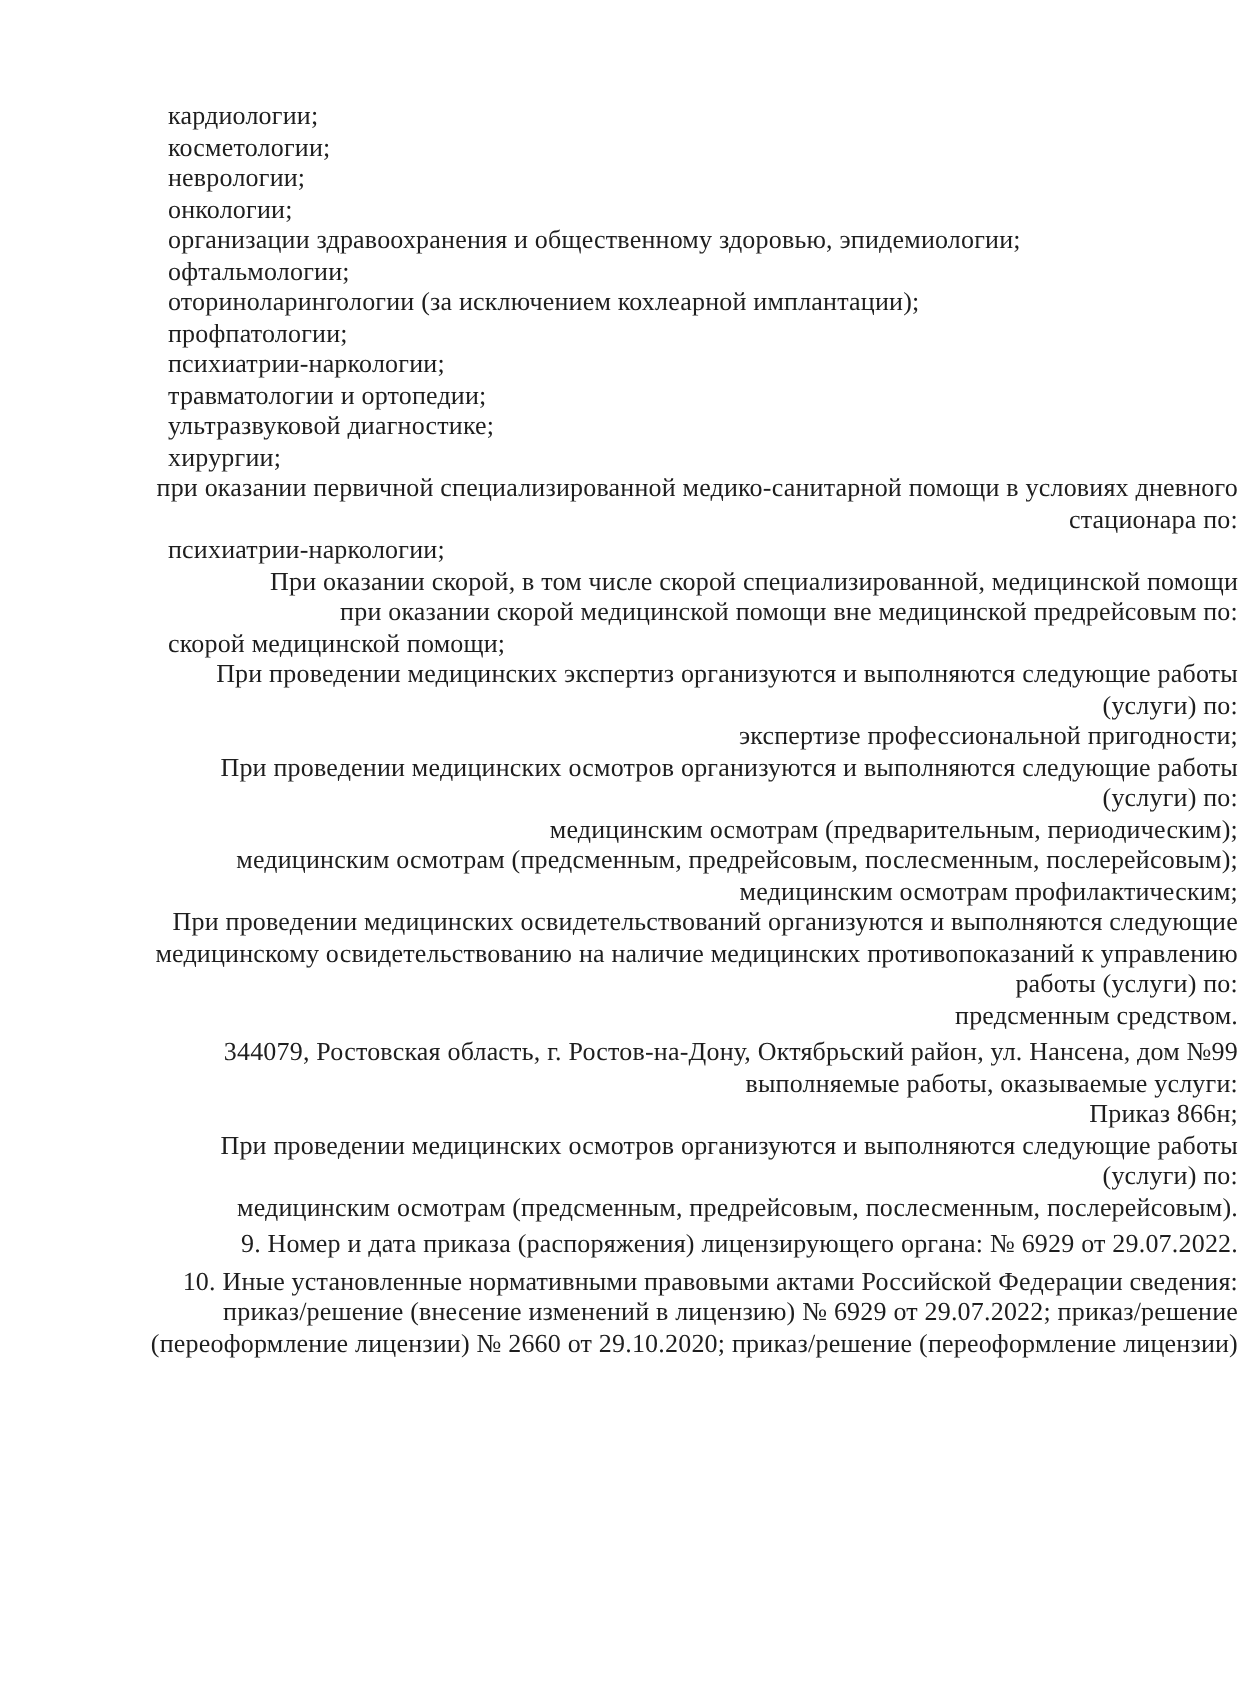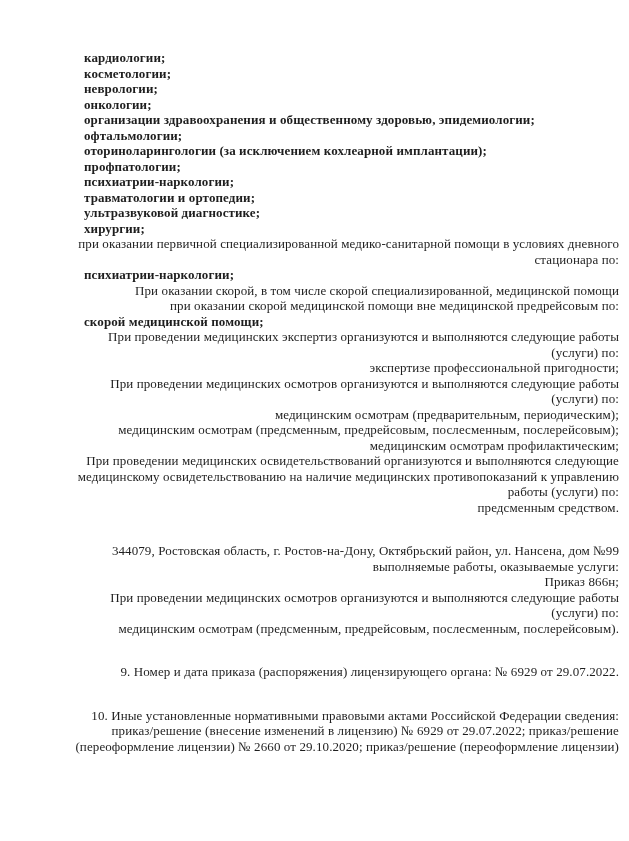--- a/index.html
+++ b/index.html
@@ -29,23 +29,23 @@
     color: #1e1e1e;
     letter-spacing: 0.1px;
   }
   .ln {
     white-space: pre;
     height: 15.5px;
   }
   
   .l0 { padding-left: 0; text-align: right; }
   .l1 { padding-left: 8px; text-align: right; }
-  .l2 { padding-left: 25px; font-weight: bold; }
+  .l2 { padding-left: 25px; }
   
-  .gap { margin-top: 28px; }
+  .gap { margin-top: 3px; }
 </style>
 </head>
 <body>
 
 <div class="page">
   <div class="doc">
     <div class="ln l2">кардиологии;</div>
     <div class="ln l2">косметологии;</div>
     <div class="ln l2">неврологии;</div>
     <div class="ln l2">онкологии;</div>

